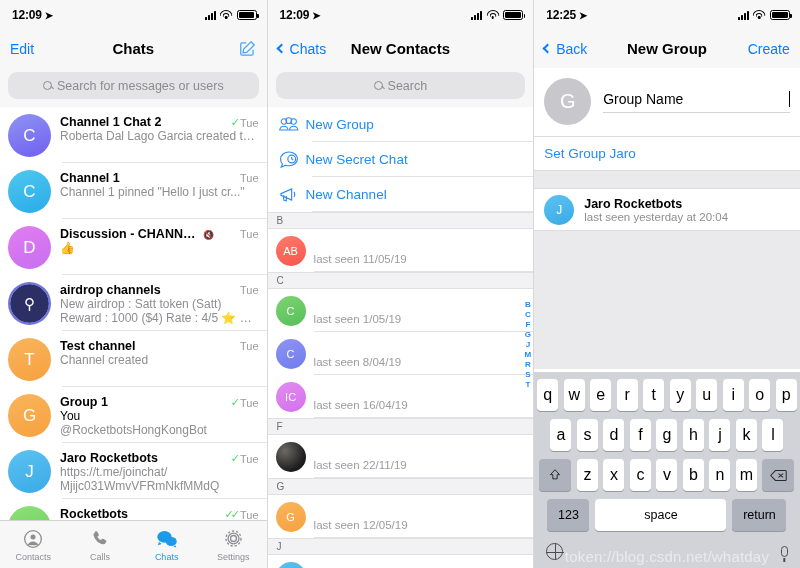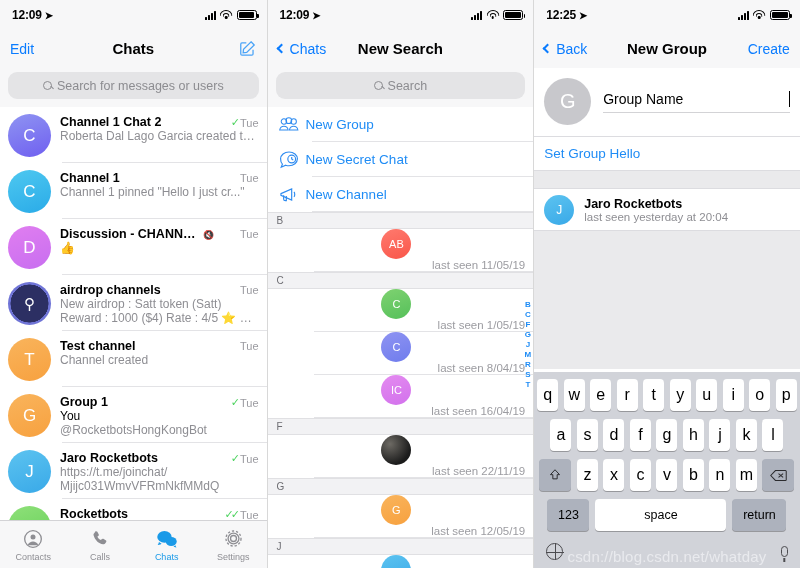--- a/index.html
+++ b/index.html
@@ -123,21 +123,21 @@
   .act-ico { width: 28px; display:flex; justify-content:flex-start; align-items:center; color:#2e8bf0;}
   .act-label { font-size: 13.5px; color: #1f8cf5; }
 
   .sechead {
     background: #f2f2f4; height: 17px; display:flex; align-items:center;
     padding-left: 9px; font-size: 10px; color:#6d6d72;
     border-top:1px solid #e0e0e3; border-bottom:1px solid #e0e0e3;
   }
   .contactrow {
     display:flex; align-items:center; height: 43px; padding: 0 8px;
-    position:relative; background:#fff;flex-direction:column;
+    position:relative; background:#fff;
   }
   .contactrow::after{content:"";position:absolute;left:46px;right:0;bottom:0;height:1px;background:#e3e3e6;}
   .c-av { width:30px;height:30px;border-radius:50%;flex:0 0 30px;margin-right:8px;
           color:#fff;font-size:11px;display:flex;align-items:center;justify-content:center;}
   .c-seen { font-size:11.5px; color:#9c9ca1; align-self:flex-end; padding-bottom:7px; }
   .indexbar {
     position:absolute; right:2px; top:300px; display:flex; flex-direction:column;
     align-items:center; gap:1px; font-size:8px; font-weight:bold; color:#1f8cf5;
   }
 
@@ -434,21 +434,21 @@
             <i></i>
           </span>
       </div>
     </div>
 
     <div class="navbar">
       <div class="nav-left">
         <span class="chev-back"></span>
         <span>Chats</span>
       </div>
-      <div class="nav-title">New Search</div>
+      <div class="nav-title">New Contacts</div>
     </div>
 
     <div class="searchwrap">
       <div class="searchbar">
         <span class="mag"></span>
         <span>Search</span>
       </div>
     </div>
 
     <div class="actionrow">
@@ -583,21 +583,21 @@
     <div class="grouphead">
       <div class="g-av">
         <span>G</span>
       </div>
       <div class="g-inputwrap">
         <input class="g-input" type="text" value="Group Name" style="">
         <span class="caret"></span>
       </div>
     </div>
 
-    <div class="setphoto">Set Group Hello</div>
+    <div class="setphoto">Set Group Jaro</div>
 
     <div class="gap"></div>
 
     <div class="memberrow">
       <div class="m-av" style="background:linear-gradient(160deg,#5cc3f0,#39a9e8)">
         <span>J</span>
       </div>
       <div>
         <div class="m-name">Jaro Rocketbots</div>
         <div class="m-seen">last seen yesterday at 20:04</div>
@@ -652,17 +652,17 @@
       </div>
       <div class="krow bottom">
         <div class="key num">123</div>
         <div class="key space">space</div>
         <div class="key ret">return</div>
       </div>
       <div class="kbfoot">
         <span class="globe"></span>
         <span class="mic"></span>
       </div>
-      <div class="watermark">csdn://blog.csdn.net/whatday</div>
+      <div class="watermark">token://blog.csdn.net/whatday</div>
     </div>
   </div>
 
 </div>
 
 </body></html>

